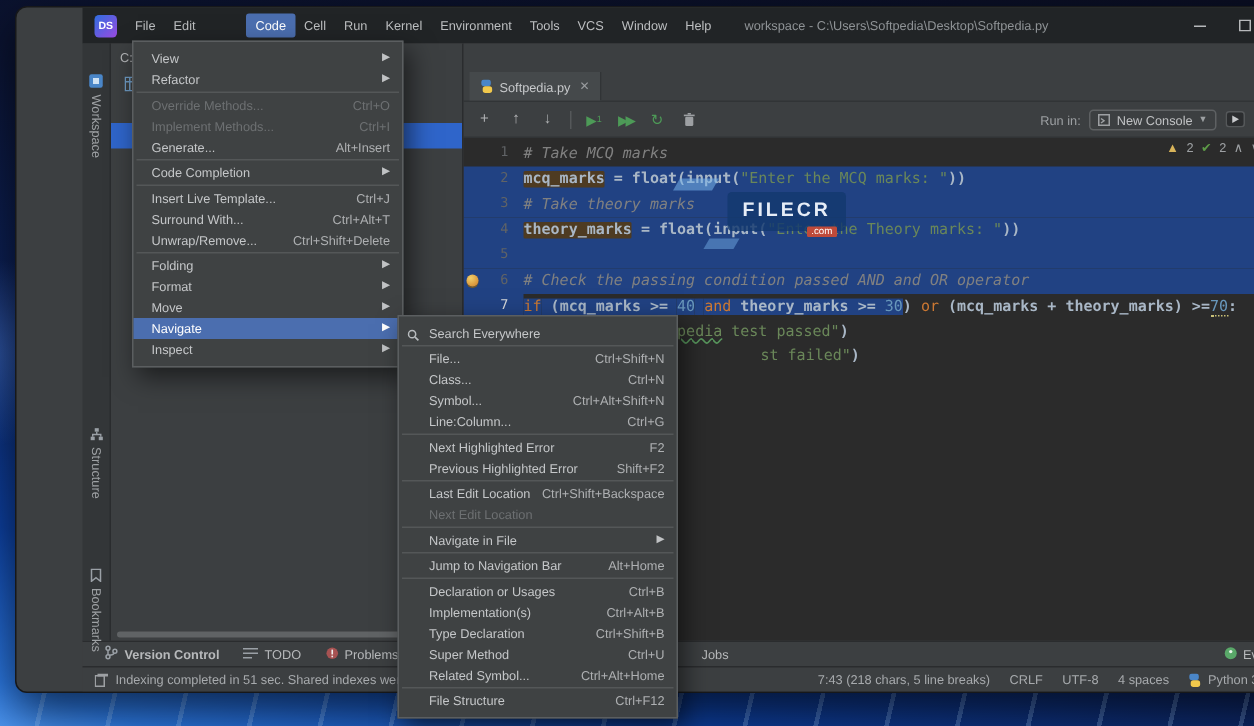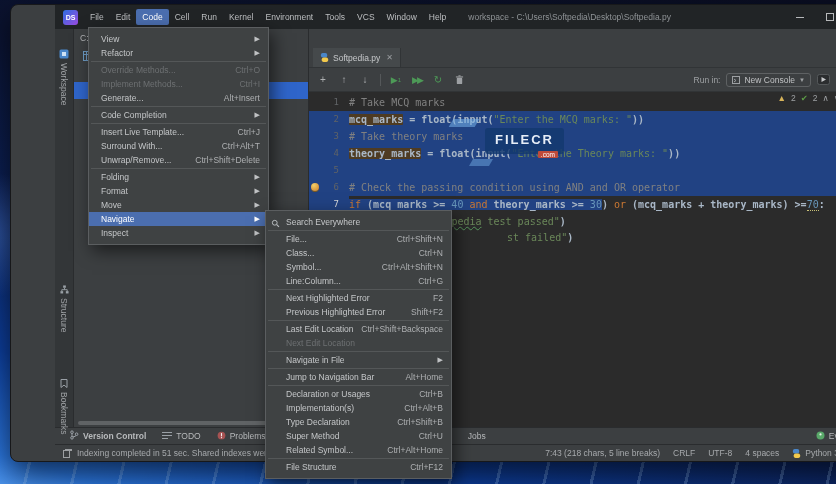--- a/index.html
+++ b/index.html
@@ -14,21 +14,21 @@
     opacity:.7;}
   
   .win{position:absolute;left:10px;top:4px;width:820px;height:456px;background:#3c3f41;
     border:1px solid #17181a;border-radius:8px;box-shadow:0 12px 30px rgba(0,0,0,.6);
     display:flex;flex-direction:column;overflow:hidden;z-index:5;padding-left:44px;}
   .titlebar{height:24px;flex:none;background:#212426;display:flex;align-items:center;padding:0 0 0 6px;}
   .logo{width:15px;height:15px;border-radius:3px;margin:0 6px 0 2px;
     background:linear-gradient(135deg,#2f6ee0,#9a4ae0);color:#fff;font-size:7px;font-weight:bold;
     display:flex;align-items:center;justify-content:center;}
   .menu-item{font-size:8.5px;color:#bdbfc1;padding:3px 6px;border-radius:2px;}
-  .menu-item.active{background:#4b6eaf;color:#fff;}
+  .menu-item.active{background:#4b6eaf;color:#fff;margin-left:28px;}
   .win-title{font-size:8.5px;color:#8f9396;margin-left:16px;white-space:nowrap;}
   .win-controls{margin-left:auto;display:flex;height:100%;}
   .wc{width:30px;display:flex;align-items:center;justify-content:center;color:#b7b9bb;font-size:9px;}
   .wc svg{display:block;}
   
   .body{flex:1;display:flex;min-height:0;}
   .twbar{width:18px;flex:none;background:#333638;position:relative;}
   .twbar.left{border-right:1px solid #2a2c2e;}
   .twbar.right{border-left:1px solid #2a2c2e;}
   .vtab{position:absolute;left:50%;transform:translateX(-50%);writing-mode:vertical-rl;
@@ -69,21 +69,21 @@
     font-family:"DejaVu Sans Mono",monospace;font-size:10px;}
   .lines{padding-top:2px;}
   .cl{display:flex;height:17px;line-height:17px;white-space:pre;}
   .cl.sel{background:#214283;}
   .gutter{width:30px;flex:none;text-align:right;padding-right:10px;color:#606366;font-size:9px;position:relative;}
   .cl.partial .gutter{background:#214283;}
   .gutter.current{color:#d4d6d8;}
   .bulb{position:absolute;left:2px;top:4px;width:8px;height:8px;border-radius:50%;
     background:radial-gradient(circle at 35% 30%,#f2cf6a,#d9953a 70%);box-shadow:0 1px 0 #7a5a20;}
   .ct{flex:1;}
-  .tk.cm{color:#808080;} .tk.s{color:#6a8759;} .tk.k{color:#cc7832;} .tk.n{color:#6897bb;}
+  .tk.cm{color:#808080;font-style:italic;} .tk.s{color:#6a8759;} .tk.k{color:#cc7832;} .tk.n{color:#6897bb;}
   .tk.d{color:#a9b7c6;font-weight:bold;} .tk.esc{color:#cc7832;}
   .tk.typo{color:#6a8759;text-decoration:underline;text-decoration-style:wavy;text-decoration-color:#57965c;}
   .tk.nwarn{color:#6897bb;border-bottom:1px dotted #c8c077;}
   .tk.hl{background:#4e3b22;border-radius:1px;}
   .tk.tsel{background:#214283;}
   .inspections{position:absolute;top:1px;right:16px;display:flex;align-items:center;gap:5px;
     font-family:"Liberation Sans",sans-serif;font-size:8.5px;color:#9da0a3;}
   .insp-warn{color:#d8b45a;} .insp-ok{color:#5d9b47;}
   .stripe{position:absolute;right:2px;border-radius:1px;}
   .stripe.pink{top:25px;width:7px;height:3px;background:#e05dbb;}
@@ -285,21 +285,21 @@
           </span>
         </div>
 
         <div class="codearea">
           <div class="lines" id="code-lines">
               <div class="cl"><span class="gutter">1</span><span class="ct"><span class="tk cm"># Take MCQ marks</span></span></div>
               <div class="cl sel"><span class="gutter">2</span><span class="ct"><span class="tk d hl">mcq_marks</span><span class="tk d"> = float(input(</span><span class="tk s">"Enter the MCQ marks: "</span><span class="tk d">))</span></span></div>
               <div class="cl sel"><span class="gutter">3</span><span class="ct"><span class="tk cm"># Take theory marks</span></span></div>
               <div class="cl sel"><span class="gutter">4</span><span class="ct"><span class="tk d hl">theory_marks</span><span class="tk d"> = float(input(</span><span class="tk s">"Enter the Theory marks: "</span><span class="tk d">))</span></span></div>
               <div class="cl sel"><span class="gutter">5</span><span class="ct"></span></div>
-              <div class="cl sel"><span class="gutter">6<span class="bulb"></span></span><span class="ct"><span class="tk cm"># Check the passing condition using AND and OR operator</span></span></div>
+              <div class="cl sel"><span class="gutter">6<span class="bulb"></span></span><span class="ct"><span class="tk cm"># Check the passing condition passed AND and OR operator</span></span></div>
               <div class="cl partial"><span class="gutter current">7</span><span class="ct"><span class="tk k tsel">if</span><span class="tk d tsel"> (mcq_marks &gt;= </span><span class="tk n tsel">40</span><span class="tk d tsel"> </span><span class="tk k tsel">and</span><span class="tk d tsel"> theory_marks &gt;= </span><span class="tk n tsel">30</span><span class="tk d">) </span><span class="tk k">or</span><span class="tk d"> (mcq_marks + theory_marks) &gt;=</span><span class="tk nwarn">70</span><span class="tk d">:</span></span></div>
               <div class="cl"><span class="gutter">8</span><span class="ct"><span class="tk d">    print(</span><span class="tk s">"</span><span class="tk esc">\n</span><span class="tk typo">Softpedia</span><span class="tk s"> test passed"</span><span class="tk d">)</span></span></div>
             </div>
           <div class="code-fragment" id="code-fragment"><span class="tk s">st failed"</span><span class="tk d">)</span></div>
           <div class="inspections">
             <span class="insp-warn">▲</span>
               <span>2</span>
             <span class="insp-ok">✔</span>
               <span>2</span>
             <span>∧</span>

